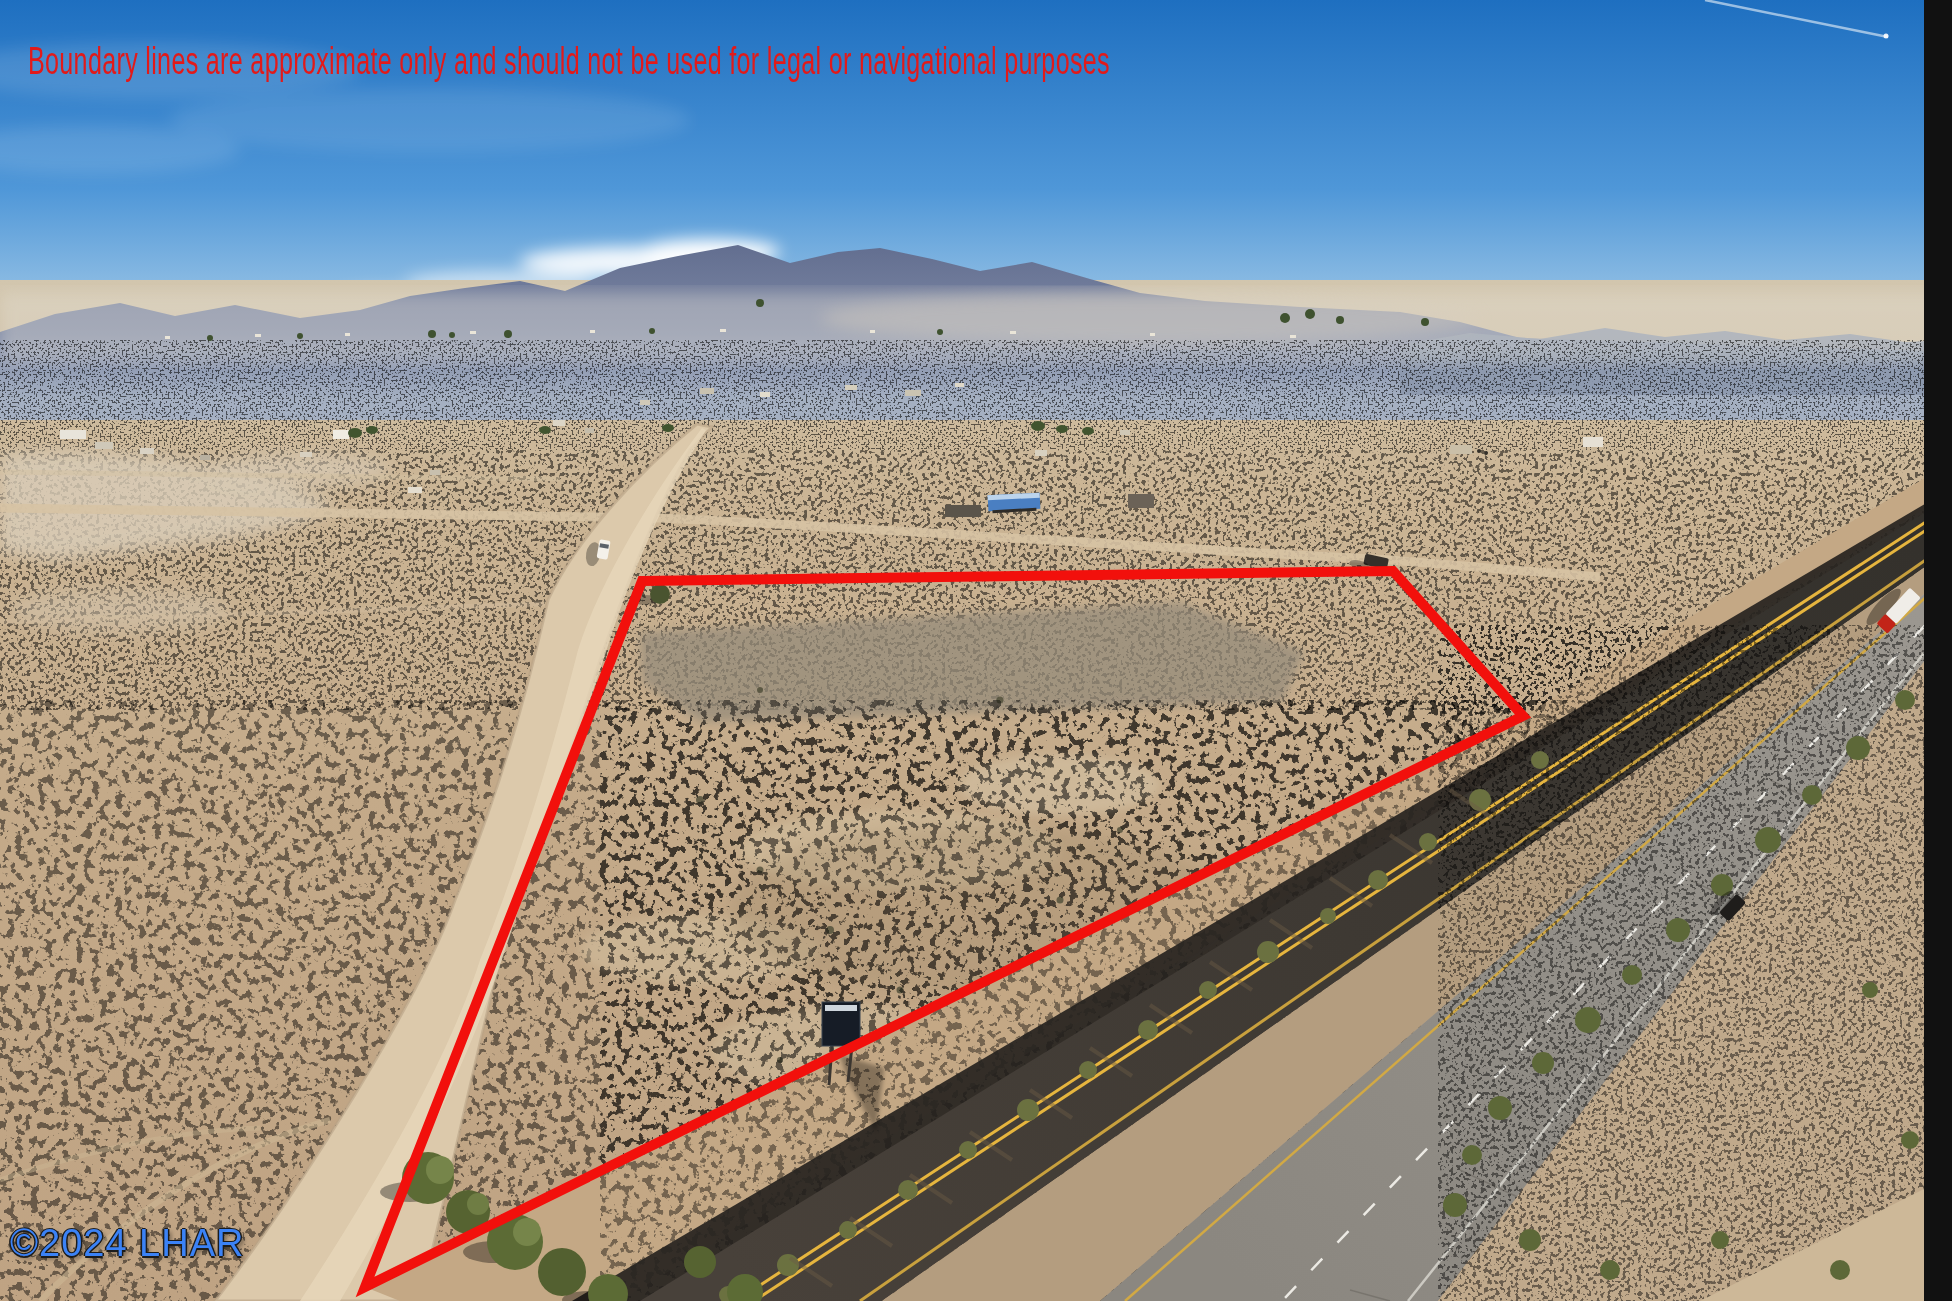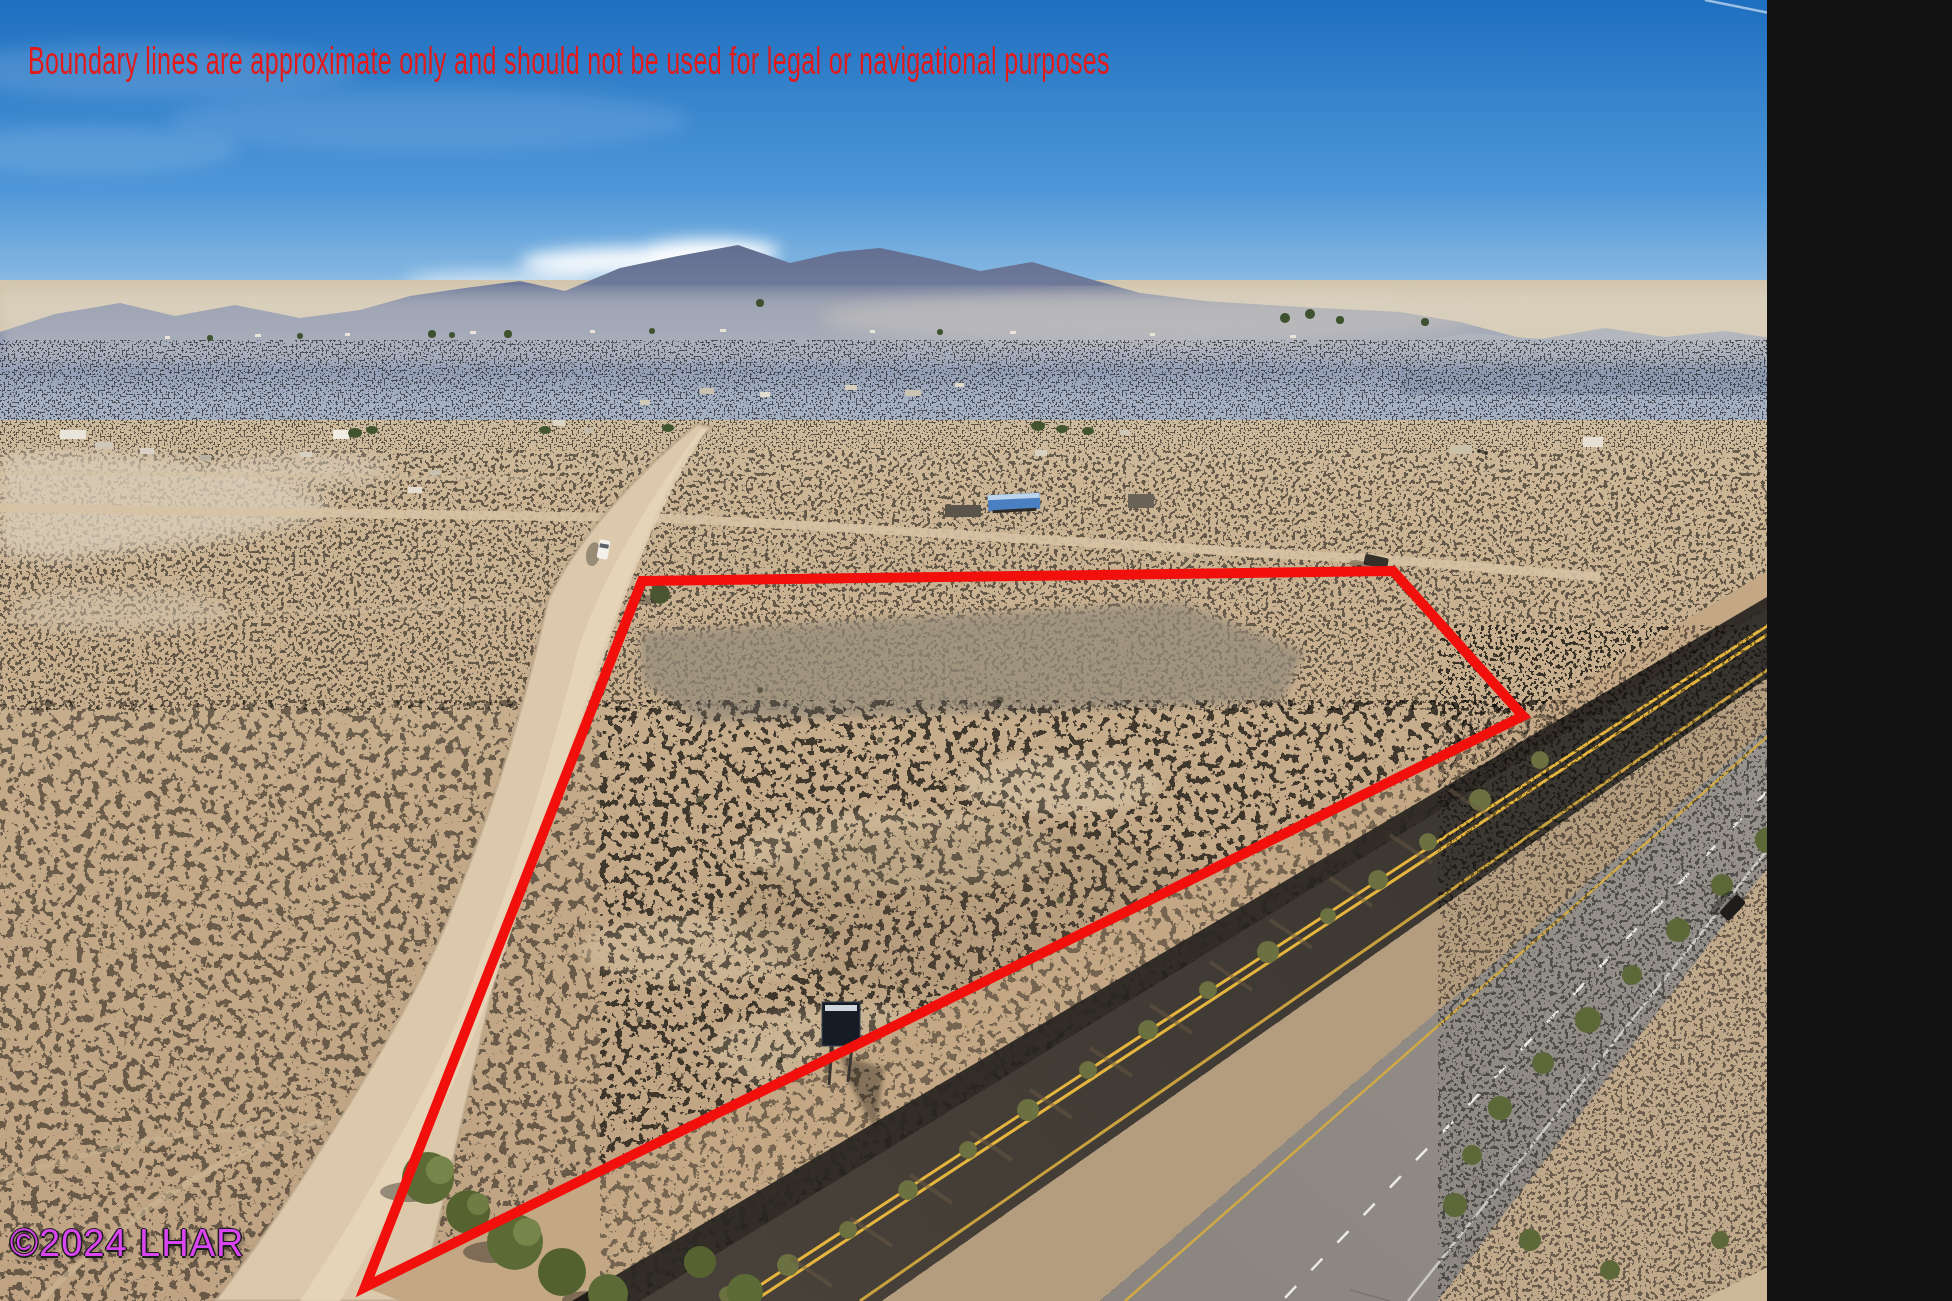--- a/index.html
+++ b/index.html
@@ -1,27 +1,27 @@
 <!DOCTYPE html>
 <html><head>
 <meta charset="utf-8">
 <style>
   html,body{margin:0;padding:0;background:#111;}
-  .stage{position:relative;width:1767px;height:1301px;overflow:hidden;
+  .stage{position:relative;width:1924px;height:1301px;overflow:hidden;
          font-family:"Liberation Sans", sans-serif;}
   .stage svg{position:absolute;inset:0;display:block;}
   .disclaimer{
     position:absolute;left:28px;top:40px;
     font-size:38px;font-weight:normal;color:#e21a1a;
     transform:scaleX(0.66);transform-origin:left top;
     white-space:nowrap;letter-spacing:0.5px;
   }
   .watermark{
     position:absolute;left:10px;top:1222px;
-    font-size:38px;color:#d946ef;letter-spacing:1px;white-space:nowrap;
+    font-size:38px;color:#3b82f6;letter-spacing:1px;white-space:nowrap;
     text-shadow:1.5px 0 0 #1c1c1c,-1.5px 0 0 #1c1c1c,0 1.5px 0 #1c1c1c,0 -1.5px 0 #1c1c1c,3px 3px 4px rgba(0,0,0,.45);
   }
 </style>
 </head>
 <body>
 
 <div class="stage">
 <svg viewBox="0 0 1952 1301" width="1952" height="1301">
   <defs>
     <linearGradient id="sky" x1="0" y1="0" x2="0" y2="1">

